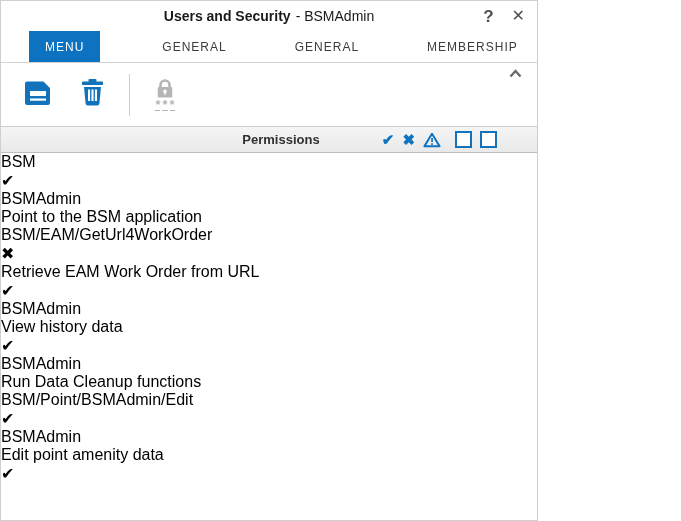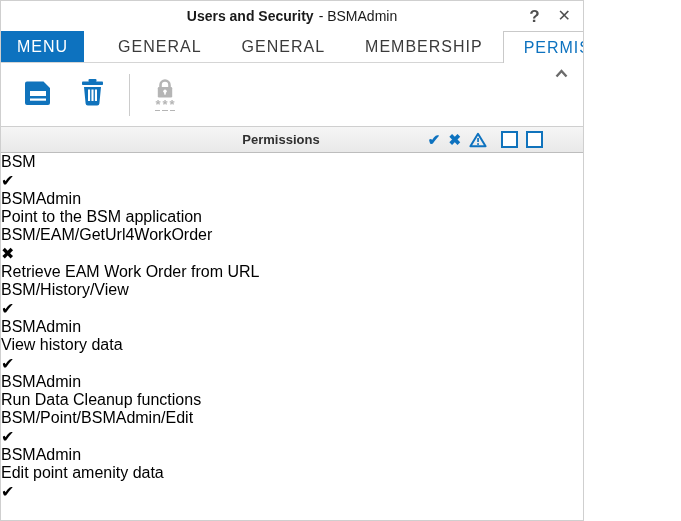--- a/index.html
+++ b/index.html
@@ -1,31 +1,31 @@
 <!DOCTYPE html>
 <html><head>
 <meta charset="utf-8">
 <style>
   html,body{margin:0;padding:0;background:#fff;}
   body{width:681px;height:521px;font-family:"Liberation Sans",sans-serif;-webkit-font-smoothing:antialiased;}
   *{box-sizing:border-box;}
-  .window{width:584px;height:521px;border:1px solid #cfcfcf;background:#fff;display:flex;flex-direction:column;overflow:hidden;}
+  .window{width:538px;height:521px;border:1px solid #cfcfcf;background:#fff;display:flex;flex-direction:column;overflow:hidden;}
 
   
   .titlebar{height:30px;flex:0 0 30px;position:relative;display:flex;align-items:center;justify-content:center;background:#fff;}
   .title{font-size:14px;color:#1a1a1a;}
   .title .main{font-weight:bold;}
   .title .suffix{font-weight:normal;margin-left:5px;}
   .win-controls{position:absolute;right:12px;top:0;height:100%;display:flex;align-items:center;gap:18px;}
   .help-btn{font-size:17px;font-weight:bold;color:#4f4f4f;cursor:pointer;line-height:1;}
   .close-btn{font-size:16px;color:#4f4f4f;cursor:pointer;line-height:1;}
 
   
   .tabbar{height:32px;flex:0 0 32px;display:flex;align-items:stretch;border-bottom:1px solid #d5d5d5;background:#fff;}
-  .tab{display:flex;align-items:center;padding:0 20px;font-size:16px;letter-spacing:1px;color:#3b3b3b;cursor:pointer;white-space:nowrap;}
+  .tab{display:flex;align-items:center;padding:0 20px;font-size:12px;letter-spacing:1px;color:#3b3b3b;cursor:pointer;white-space:nowrap;margin-left:28px;}
   .tab.menu{background:#0d72bf;color:#fff;padding:0 16px;margin-right:14px;}
   .tab.selected{background:#fff;color:#0d72bf;border:1px solid #c9c9c9;border-bottom:none;margin-bottom:-1px;}
 
   
   .toolbar{height:63px;flex:0 0 63px;display:flex;align-items:center;padding-left:16px;position:relative;background:#fff;}
   .tool-btn{width:42px;height:46px;display:flex;flex-direction:column;align-items:center;justify-content:center;margin-right:12px;cursor:pointer;}
   .tool-divider{width:1px;height:42px;background:#cccccc;margin:0 14px 0 4px;}
   .tool-btn.disabled{cursor:default;}
   .stars{display:flex;gap:2px;margin-top:-1px;}
   .stars span{color:#b5b5b5;font-weight:bold;font-size:13px;line-height:8px;border-bottom:1px solid #b5b5b5;padding:0 0 1px 0;}
@@ -160,21 +160,20 @@
           <div class="cell cell-user">BSMAdmin</div>
           <div class="cell cell-desc">Point to the BSM application</div>
         </div>
         <div class="row">
           <div class="cell cell-name"><span class="checkbox"></span><span class="perm-name">BSM/EAM/GetUrl4WorkOrder</span></div>
           <div class="cell cell-status"><span class="denied">✖</span></div>
           <div class="cell cell-user"></div>
           <div class="cell cell-desc">Retrieve EAM Work Order from URL</div>
         </div>
         <div class="row">
-          <div class="cell cell-name"><span class="checkbox"></span><span class="perm-name">BSM/History/View</span></div>
           <div class="cell cell-status"><span class="granted">✔</span></div>
           <div class="cell cell-user">BSMAdmin</div>
           <div class="cell cell-desc">View history data</div>
         </div>
         <div class="row">
           <div class="cell cell-status"><span class="granted">✔</span></div>
           <div class="cell cell-user">BSMAdmin</div>
           <div class="cell cell-desc">Run Data Cleanup functions</div>
         </div>
         <div class="row">

